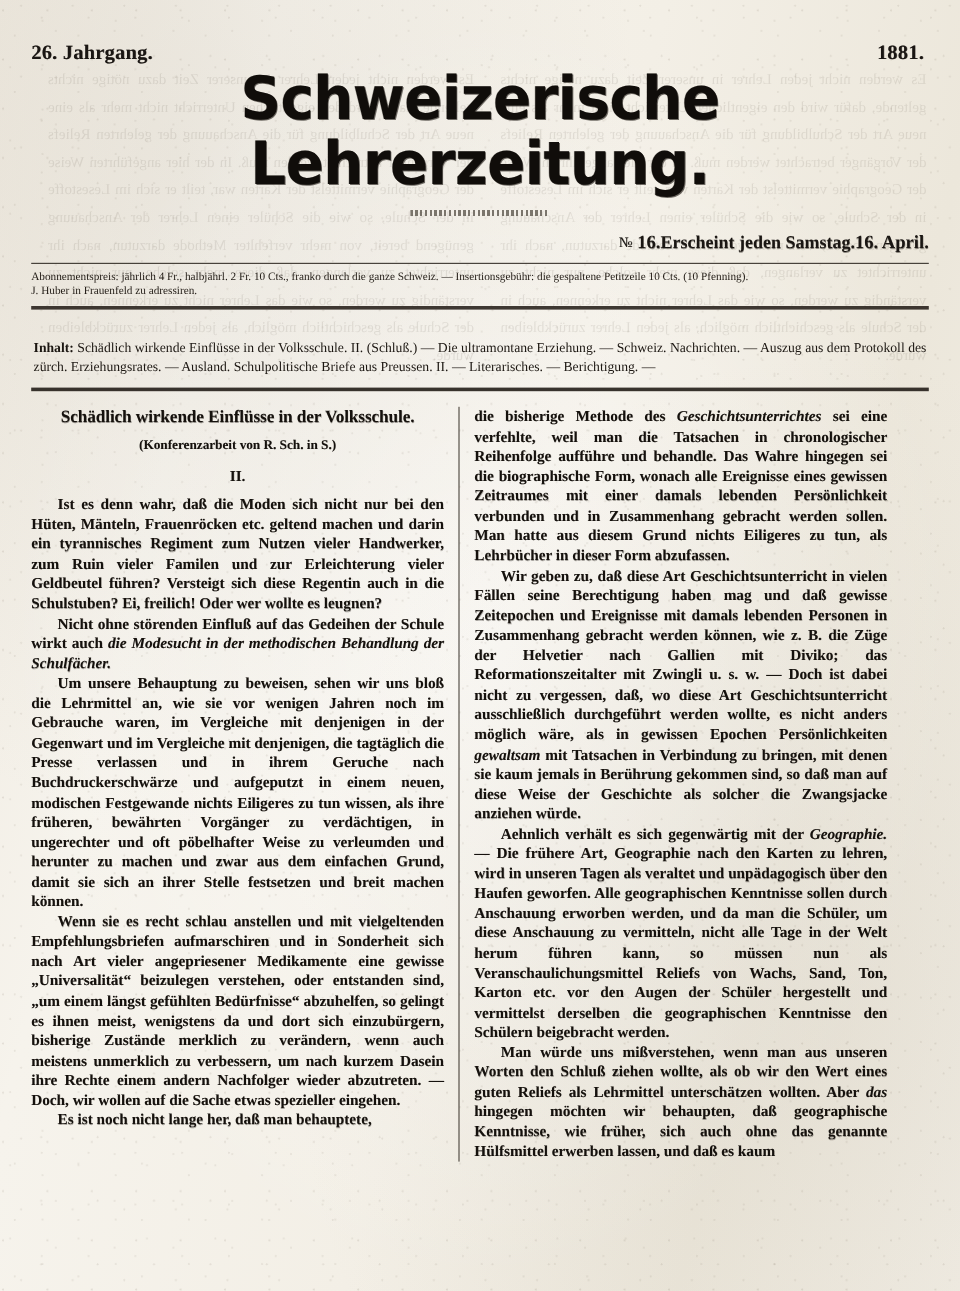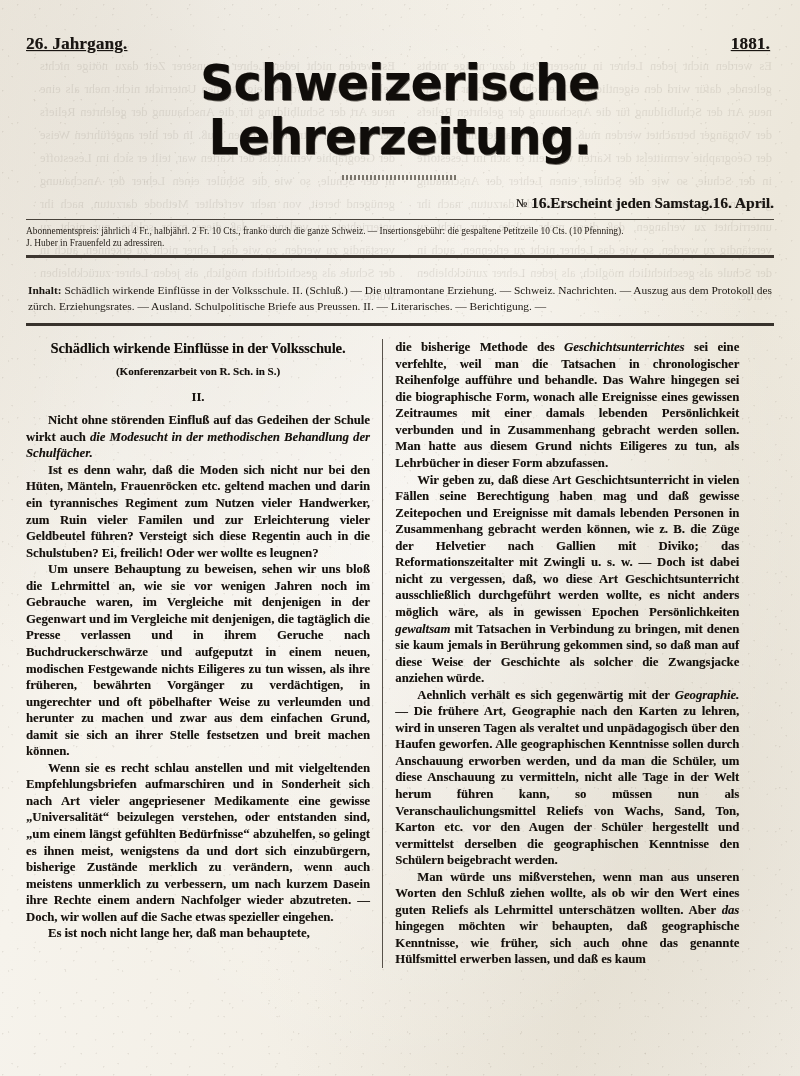--- a/index.html
+++ b/index.html
@@ -79,21 +79,20 @@
     align-items: baseline;
     padding-top: 34px;
     font-weight: bold;
     font-size: 17px;
     letter-spacing: .2px;
   }
   .jahrgang, .jahr {
     font-family: "Liberation Serif", serif;
     font-weight: bold;
     text-shadow: .4px .3px 0 rgba(30,24,18,.55);
-    text-decoration: underline;
   }
   .jahr { padding-right: 4px; }
 
   .masthead-title {
     text-align: center;
     margin-top: 6px;
     font-family: "DejaVu Sans", "Liberation Sans", sans-serif;
     font-weight: bold;
     font-size: 47px;
     letter-spacing: -0.5px;
@@ -271,22 +270,22 @@
     </div>
 
     <div class="rule-thick2"></div>
 
     <div class="columns">
 
       <div class="col left">
         <div class="art-title">Schädlich wirkende Einflüsse in der Volksschule.</div>
         <div class="art-byline">(Konferenzarbeit von R. Sch. in S.)</div>
         <div class="art-part">II.</div>
+        <p class="para">Ist es denn wahr, daß die Moden sich nicht nur bei den Hüten, Mänteln, Frauenröcken etc. geltend machen und darin ein tyrannisches Regiment zum Nutzen vieler Handwerker, zum Ruin vieler Familen und zur Erleichterung vieler Geldbeutel führen? Versteigt sich diese Regentin auch in die Schulstuben? Ei, freilich! Oder wer wollte es leugnen?</p>
         <p class="para">Nicht ohne störenden Einfluß auf das Gedeihen der Schule wirkt auch <i>die Modesucht in der methodischen Behandlung der Schulfächer.</i></p>
-        <p class="para">Ist es denn wahr, daß die Moden sich nicht nur bei den Hüten, Mänteln, Frauenröcken etc. geltend machen und darin ein tyrannisches Regiment zum Nutzen vieler Handwerker, zum Ruin vieler Familen und zur Erleichterung vieler Geldbeutel führen? Versteigt sich diese Regentin auch in die Schulstuben? Ei, freilich! Oder wer wollte es leugnen?</p>
         <p class="para">Um unsere Behauptung zu beweisen, sehen wir uns bloß die Lehrmittel an, wie sie vor wenigen Jahren noch im Gebrauche waren, im Vergleiche mit denjenigen in der Gegenwart und im Vergleiche mit denjenigen, die tagtäglich die Presse verlassen und in ihrem Geruche nach Buchdruckerschwärze und aufgeputzt in einem neuen, modischen Festgewande nichts Eiligeres zu tun wissen, als ihre früheren, bewährten Vorgänger zu verdächtigen, in ungerechter und oft pöbelhafter Weise zu verleumden und herunter zu machen und zwar aus dem einfachen Grund, damit sie sich an ihrer Stelle festsetzen und breit machen können.</p>
         <p class="para">Wenn sie es recht schlau anstellen und mit vielgeltenden Empfehlungsbriefen aufmarschiren und in Sonderheit sich nach Art vieler angepriesener Medikamente eine gewisse „Universalität“ beizulegen verstehen, oder entstanden sind, „um einem längst gefühlten Bedürfnisse“ abzuhelfen, so gelingt es ihnen meist, wenigstens da und dort sich einzubürgern, bisherige Zustände merklich zu verändern, wenn auch meistens unmerklich zu verbessern, um nach kurzem Dasein ihre Rechte einem andern Nachfolger wieder abzutreten. — Doch, wir wollen auf die Sache etwas spezieller eingehen.</p>
         <p class="para">Es ist noch nicht lange her, daß man behauptete,</p>
       </div>
 
       <div class="col-divider"></div>
 
       <div class="col right">
         <p class="para" style="text-indent:0">die bisherige Methode des <i>Geschichtsunterrichtes</i> sei eine verfehlte, weil man die Tatsachen in chronologischer Reihenfolge aufführe und behandle. Das Wahre hingegen sei die biographische Form, wonach alle Ereignisse eines gewissen Zeitraumes mit einer damals lebenden Persönlichkeit verbunden und in Zusammenhang gebracht werden sollen. Man hatte aus diesem Grund nichts Eiligeres zu tun, als Lehrbücher in dieser Form abzufassen.</p>
         <p class="para">Wir geben zu, daß diese Art Geschichtsunterricht in vielen Fällen seine Berechtigung haben mag und daß gewisse Zeitepochen und Ereignisse mit damals lebenden Personen in Zusammenhang gebracht werden können, wie z. B. die Züge der Helvetier nach Gallien mit Diviko; das Reformationszeitalter mit Zwingli u. s. w. — Doch ist dabei nicht zu vergessen, daß, wo diese Art Geschichtsunterricht ausschließlich durchgeführt werden wollte, es nicht anders möglich wäre, als in gewissen Epochen Persönlichkeiten <i>gewaltsam</i> mit Tatsachen in Verbindung zu bringen, mit denen sie kaum jemals in Berührung gekommen sind, so daß man auf diese Weise der Geschichte als solcher die Zwangsjacke anziehen würde.</p>

